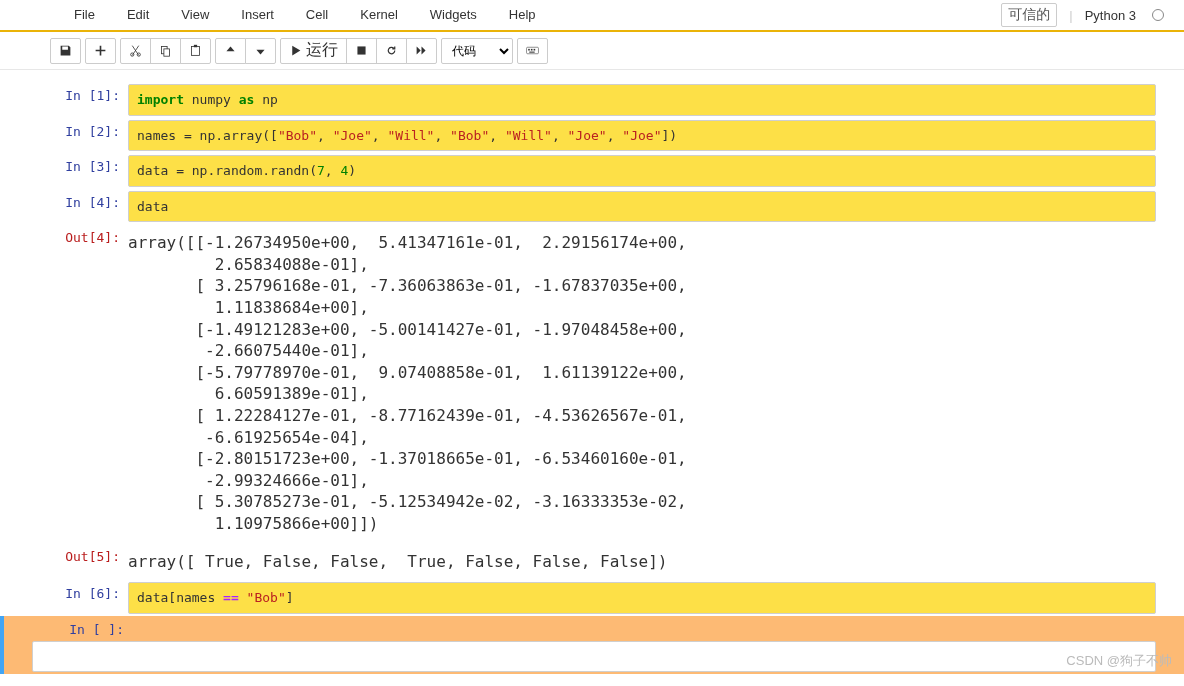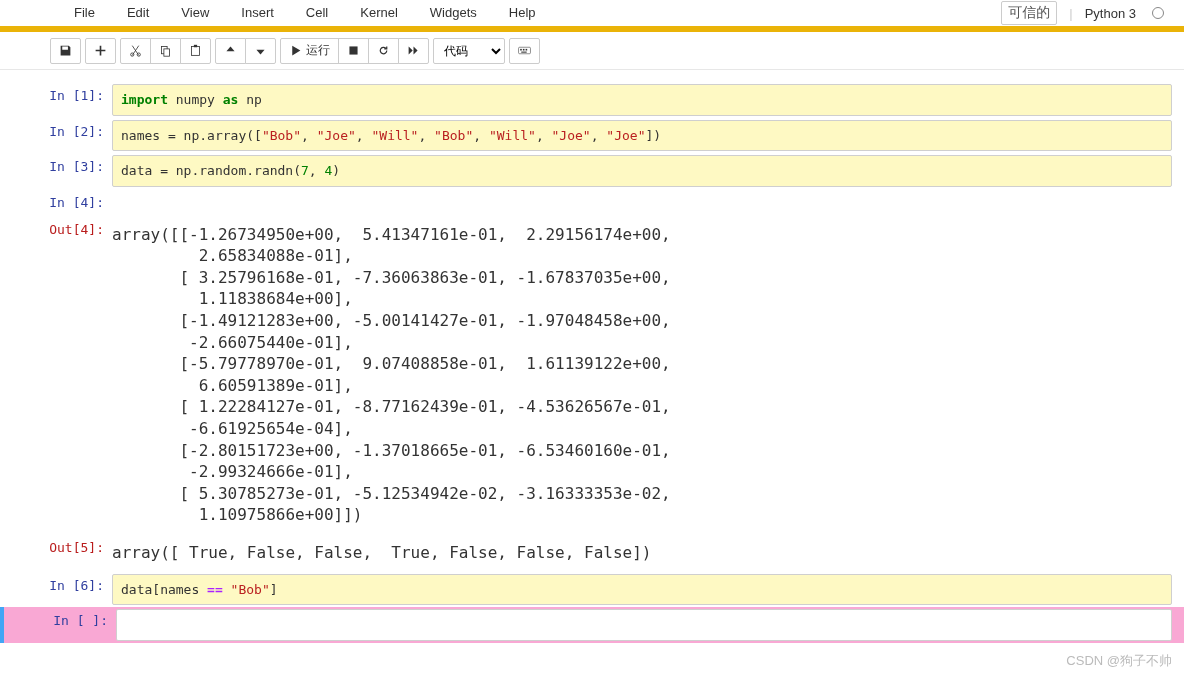--- a/index.html
+++ b/index.html
@@ -1,39 +1,39 @@
 <!DOCTYPE html>
 <html><head>
 <meta charset="utf-8">
 <style>
 * { box-sizing: border-box; margin: 0; padding: 0; }
 body { font-family: "Helvetica Neue", Helvetica, Arial, sans-serif; font-size: 13px; color: #333; background: #fff; }
-.menubar { display: flex; align-items: center; height: 32px; border-bottom: 6px solid #eab308; padding: 0 8px; }
+.menubar { display: flex; align-items: center; height: 32px; border-bottom: 2px solid #eab308; padding: 0 8px; }
 .menubar-left { display: flex; padding-left: 50px; }
 .menu-item { padding: 0 16px; line-height: 32px; cursor: pointer; font-size: 13px; color: #333; }
 .menubar-right { margin-left: auto; display: flex; align-items: center; gap: 12px; padding-right: 12px; }
 .trusted { border: 1px solid #ccc; padding: 2px 6px; font-size: 14px; color: #555; border-radius: 2px; }
 .kernel-name { font-size: 13px; color: #333; }
 .kernel-indicator { display: inline-block; width: 12px; height: 12px; border: 1px solid #888; border-radius: 50%; margin-left: 4px; }
 .toolbar { display: flex; align-items: center; height: 38px; border-bottom: 1px solid #e7e7e7; padding: 0 8px 0 50px; gap: 4px; }
 .tb-group { display: flex; gap: 0; }
-.tb-btn { border: 1px solid #ccc; background: #fff; padding: 4px 8px; height: 26px; display: flex; align-items: center; justify-content: center; cursor: pointer; font-size: 12px; color: #333; }
+.tb-btn { border: 1px solid #ccc; background: #fff; padding: 4px 8px; height: 26px; display: flex; align-items: center; justify-content: center; cursor: pointer; font-size: 16px; color: #333; }
 .tb-group .tb-btn { border-radius: 0; margin-left: -1px; }
 .tb-group .tb-btn:first-child { border-radius: 2px 0 0 2px; margin-left: 0; }
 .tb-group .tb-btn:last-child { border-radius: 0 2px 2px 0; }
 .tb-solo { border-radius: 2px; }
 .tb-select { border: 1px solid #ccc; height: 26px; padding: 0 20px 0 6px; font-size: 12px; background: #fff; border-radius: 2px; }
 .notebook { padding: 12px 0 40px 0; }
-.cell { display: flex; padding: 2px 12px; }
-.cell.selected { border-left: 4px solid #42A5F5; background: #f9a8d4; }
+.cell { display: flex; padding: 2px 28px; }
+.cell.selected { border-left: 4px solid #42A5F5; background: #fdba74; flex-direction: column; }
 .prompt { width: 100px; text-align: right; padding: 4px 8px 4px 0; font-family: monospace; font-size: 13px; flex-shrink: 0; }
 .prompt.in { color: #303F9F; }
 .prompt.out { color: #b91c1c; }
 .cell-body { flex: 1; min-width: 0; }
-.input-area { border: 1px solid #cfcfcf; border-radius: 2px; padding: 6px 8px; background: #fef9c3; font-family: monospace; font-size: 13px; white-space: pre; overflow-x: auto; line-height: 1.35; }
+.input-area { border: 1px solid #cfcfcf; border-radius: 2px; padding: 6px 8px; background: #fde047; font-family: monospace; font-size: 13px; white-space: pre; overflow-x: auto; line-height: 1.35; }
 .cell.selected .input-area { background: #fff; }
 .output-area { padding: 6px 0 6px 0; font-family: monospace; font-size: 16px; white-space: pre; line-height: 1.35; }
 .kw { color: #008000; font-weight: bold; }
 .str { color: #BA2121; }
 .num { color: #008000; }
 .op { color: #AA22FF; font-weight: bold; }
 .watermark { position: fixed; bottom: 16px; right: 12px; font-size: 13px; color: #bbb; pointer-events: none; }
 svg { width: 13px; height: 13px; display: block; }
 </style>
 </head>
@@ -153,20 +153,23 @@
       </div>
     </div>
     <div class="cell">
       <div class="prompt in">In  [3]:</div>
       <div class="cell-body">
         <div class="input-area">data = np.random.randn(<span class="num">7</span>, <span class="num">4</span>)</div>
       </div>
     </div>
     <div class="cell">
       <div class="prompt in">In  [4]:</div>
+      <div class="cell-body">
+        <div class="input-area">data</div>
+      </div>
     </div>
     <div class="cell">
       <div class="prompt out">Out[4]:</div>
       <div class="cell-body">
         <div class="output-area">array([[-1.26734950e+00,  5.41347161e-01,  2.29156174e+00,
          2.65834088e-01],
        [ 3.25796168e-01, -7.36063863e-01, -1.67837035e+00,
          1.11838684e+00],
        [-1.49121283e+00, -5.00141427e-01, -1.97048458e+00,
         -2.66075440e-01],

